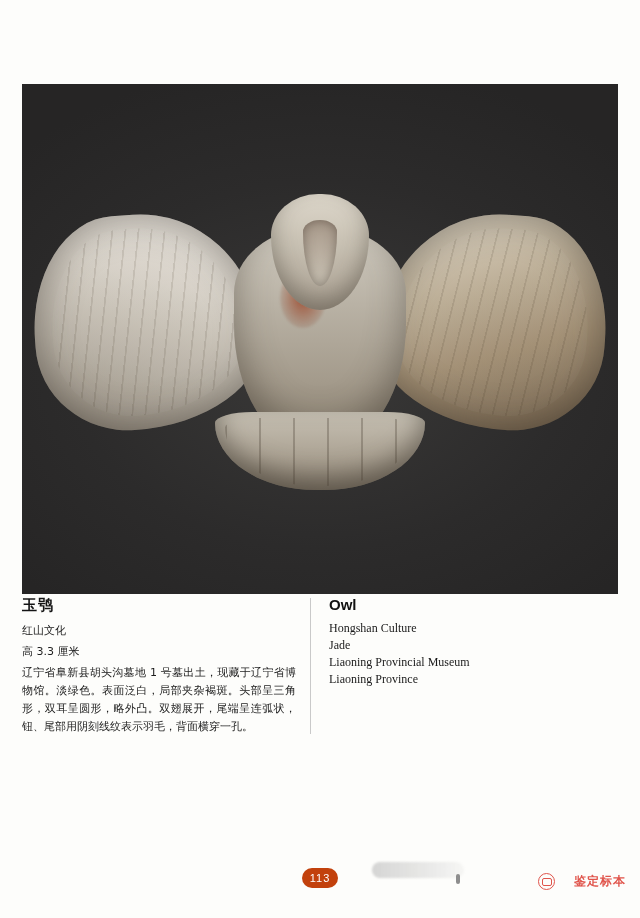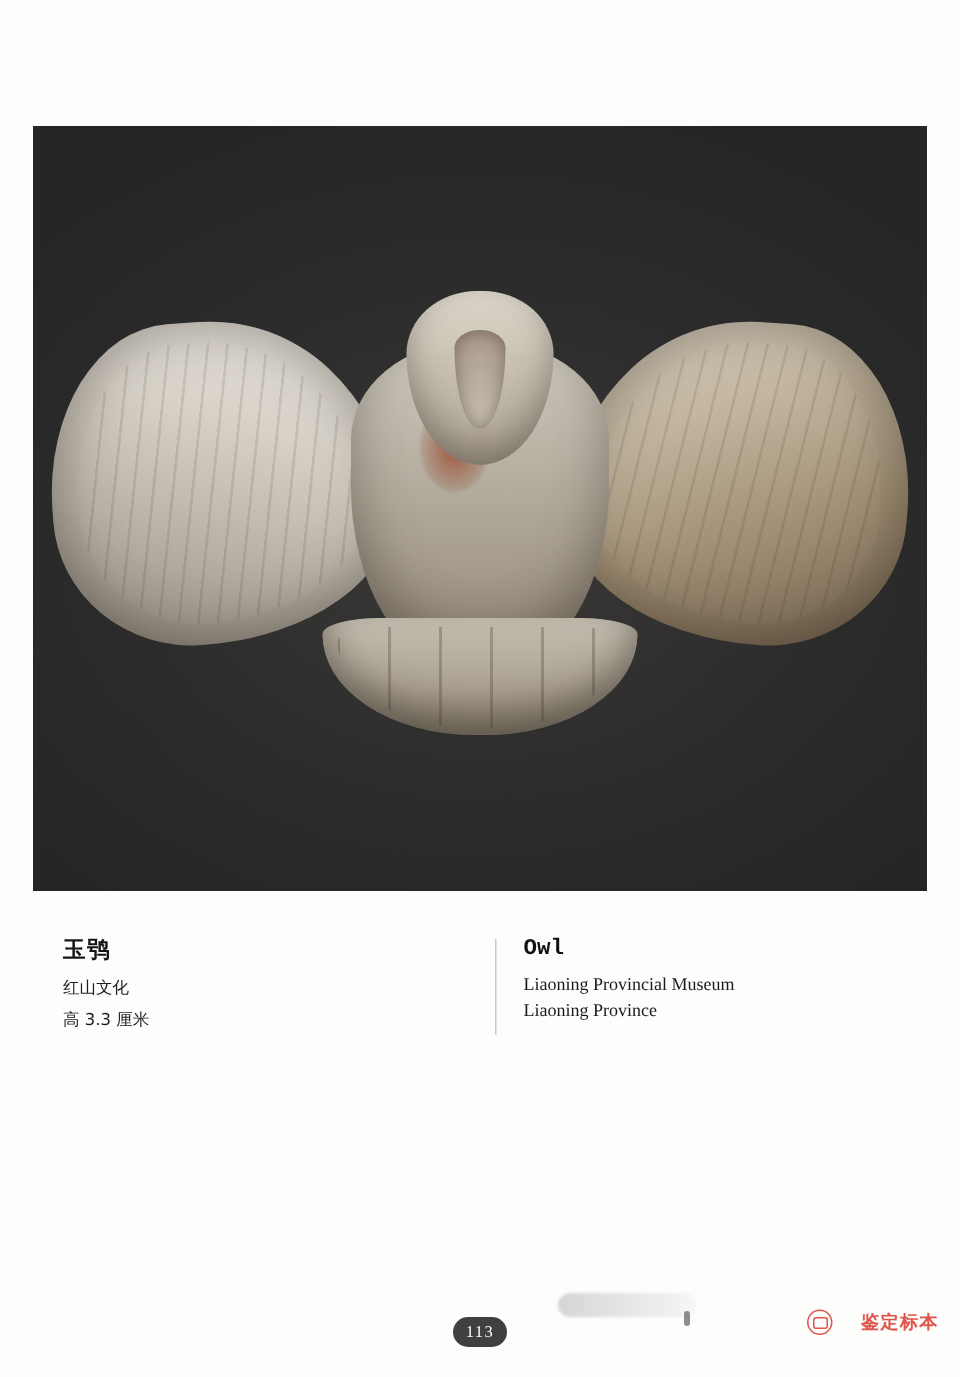--- a/index.html
+++ b/index.html
@@ -149,25 +149,24 @@
       rgba(70,60,48,0.30) 1.5px,
       transparent 2px,
       transparent 34px);
     border-radius: inherit;
   }
 
   
   .captions {
     position: absolute;
     left: 22px;
-    top: 624px;
+    top: 596px;
     width: 596px;
     display: flex;
     gap: 0;
-    margin-left: 20px;
   }
   .col-cn {
     width: 288px;
     padding-right: 14px;
     box-sizing: border-box;
   }
   .col-divider {
     width: 1px;
     background: #c9c9c9;
     align-self: stretch;
@@ -204,46 +203,46 @@
   .credit-cn {
     font-family: "DejaVu Sans", sans-serif;
     font-size: 10px;
     line-height: 18px;
     color: #1d1d1d;
     text-align: right;
     margin-top: 10px;
     padding-right: 2px;
   }
   .title-en {
-    font-family: Liberation Mono, monospace;
+    font-family: Liberation Sans, sans-serif;
     font-size: 15px;
     font-weight: bold;
     color: #111;
     margin: 0 0 7px 0;
   }
   .line-en {
     font-family: "Liberation Serif", serif;
     font-size: 12px;
     line-height: 17px;
     color: #1a1a1a;
     margin: 0;
   }
 
   
   .folio {
     position: absolute;
     left: 50%;
-    bottom: 20px;
+    bottom: 30px;
     transform: translateX(-50%);
     width: 36px;
     height: 20px;
     border-radius: 10px;
-    background: #404040;
+    background: #c2410c;
     color: #fff;
-    font-family: Liberation Serif, serif;
+    font-family: Liberation Sans, sans-serif;
     font-size: 11px;
     display: flex;
     align-items: center;
     justify-content: center;
     letter-spacing: 1px;
   }
   .footer-smudge {
     position: absolute;
     bottom: 40px;
     left: 372px;
@@ -324,26 +323,29 @@
       </div>
     </div>
   </div>
 
   <div class="captions">
 
     <div class="col-cn">
       <div class="title-cn">玉鸮</div>
       <div class="line-cn">红山文化</div>
       <div class="line-cn">高 3.3 厘米</div>
+      <div class="body-cn">辽宁省阜新县胡头沟墓地 1 号墓出土，现藏于辽宁省博物馆。淡绿色。表面泛白，局部夹杂褐斑。头部呈三角形，双耳呈圆形，略外凸。双翅展开，尾端呈连弧状，钮、尾部用阴刻线纹表示羽毛，背面横穿一孔。</div>
     </div>
 
     <div class="col-divider"></div>
 
     <div class="col-en">
       <div class="title-en">Owl</div>
+      <div class="line-en">Hongshan Culture</div>
+      <div class="line-en">Jade</div>
       <div class="line-en">Liaoning Provincial Museum</div>
       <div class="line-en">Liaoning Province</div>
     </div>
 
   </div>
 
   <div class="footer-smudge"></div>
   <div class="footer-dot"></div>
   <div class="folio">113</div>
 

